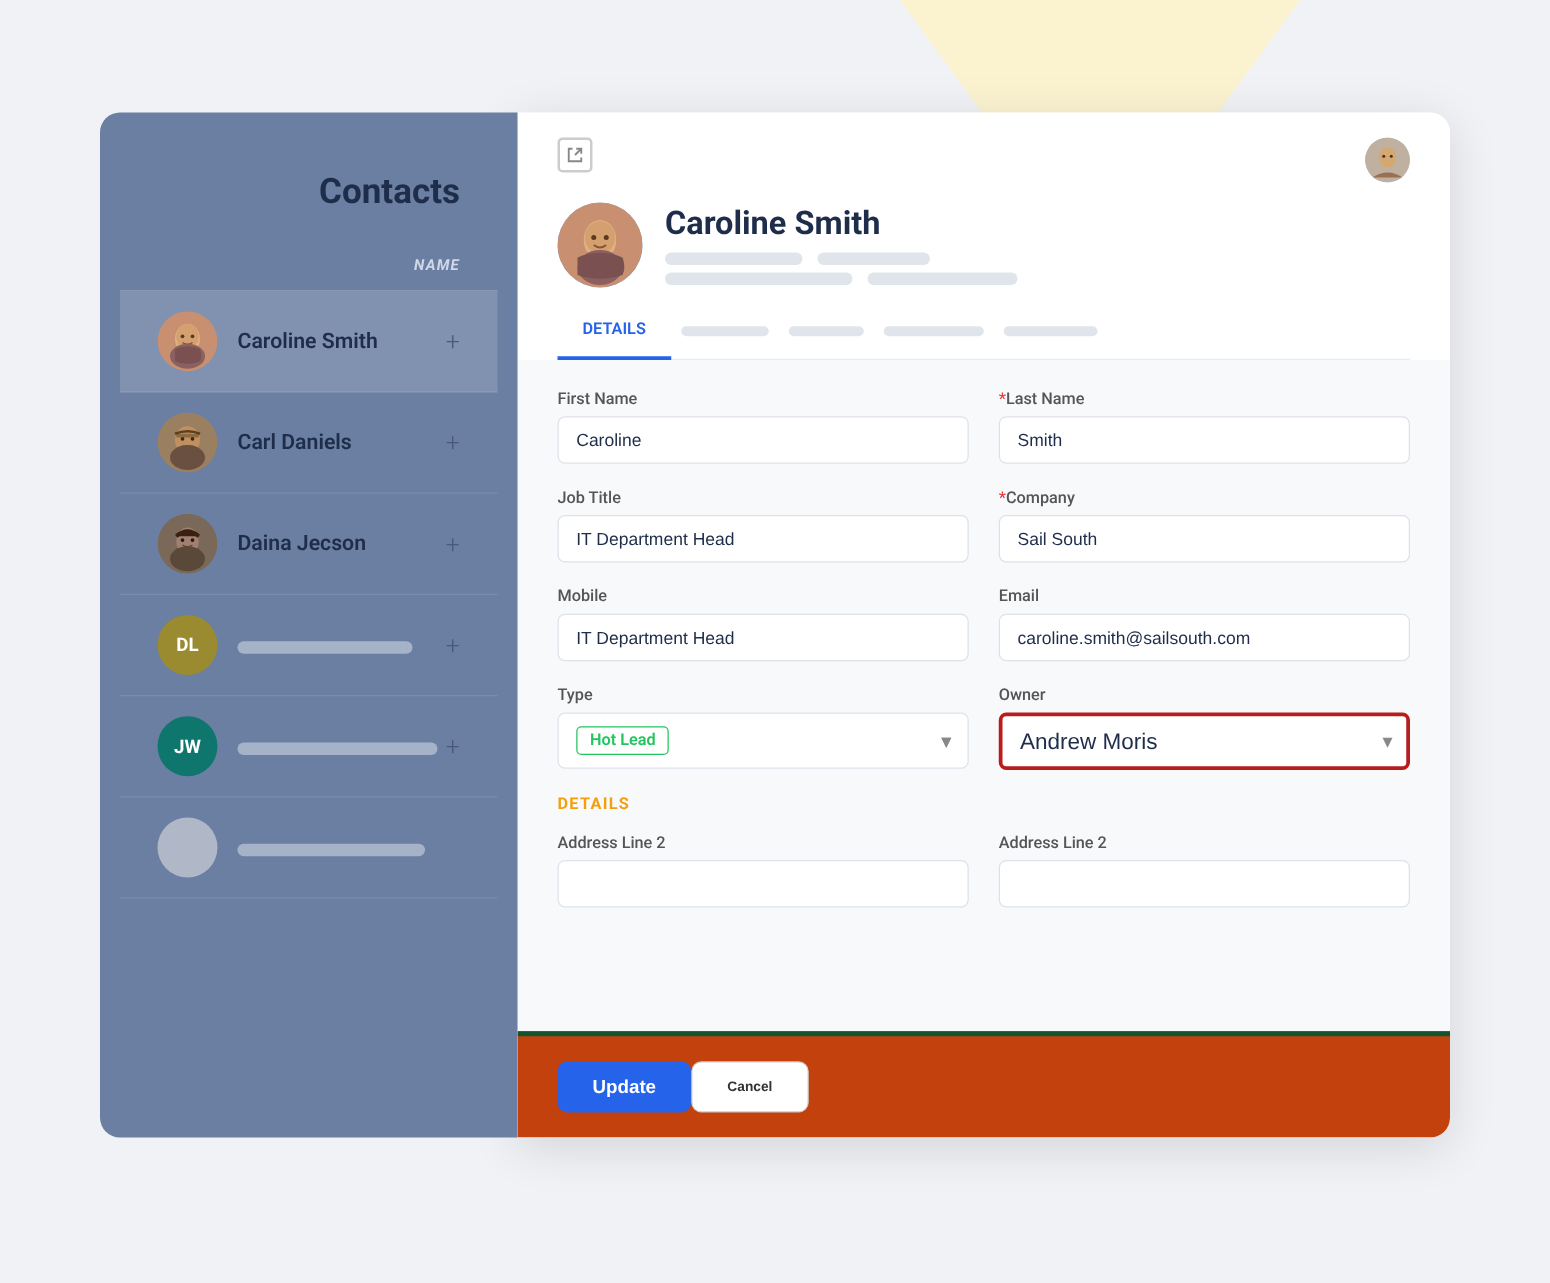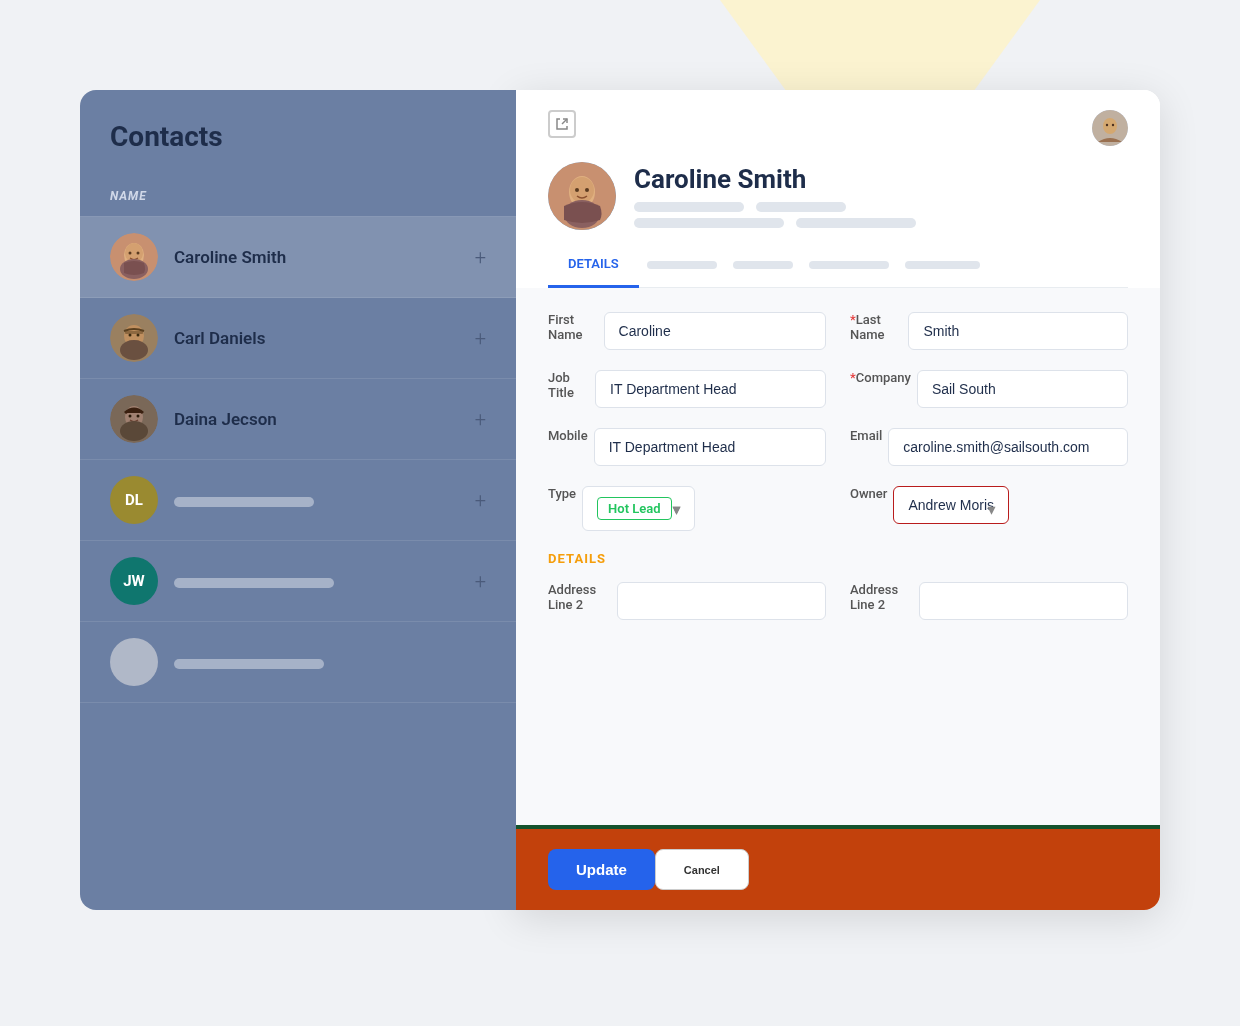--- a/index.html
+++ b/index.html
@@ -32,26 +32,27 @@
       top: 90px;
       left: 80px;
       display: flex;
       width: 1080px;
       height: 820px;
       z-index: 1;
     }
 
     
     .sidebar {
-      width: 436px;
+      width: 334px;
       background: #6b7fa3;
       border-radius: 16px 0 0 16px;
-      padding: 0;
+      padding: 16px;
       overflow: hidden;
       position: relative;
+      text-align: right;
     }
 
     .sidebar-title {
       color: #1e2d4a;
       font-size: 28px;
       font-weight: 700;
       padding: 30px 30px 20px;
     }
 
     .sidebar-header-row {
@@ -251,21 +252,21 @@
 
     .form-row {
       display: flex;
       gap: 24px;
       margin-bottom: 20px;
     }
 
     .form-group {
       flex: 1;
       display: flex;
-      flex-direction: row;
+      flex-direction: column;
       gap: 6px;
     }
 
     .form-label {
       font-size: 13px;
       color: #555;
       font-weight: 500;
     }
 
     .form-input {
@@ -275,23 +276,23 @@
       border-radius: 6px;
       font-size: 14px;
       color: #1e2d4a;
       background: #fff;
       outline: none;
     }
 
     .form-select {
       width: 100%;
       padding: 10px 14px;
-      border: 1px solid #b91c1c;
+      border: 3px solid #b91c1c;
       border-radius: 6px;
-      font-size: 14px;
+      font-size: 18px;
       color: #1e2d4a;
       background: #fff;
       outline: none;
       appearance: none;
       cursor: pointer;
     }
 
     .select-wrapper {
       position: relative;
     }

